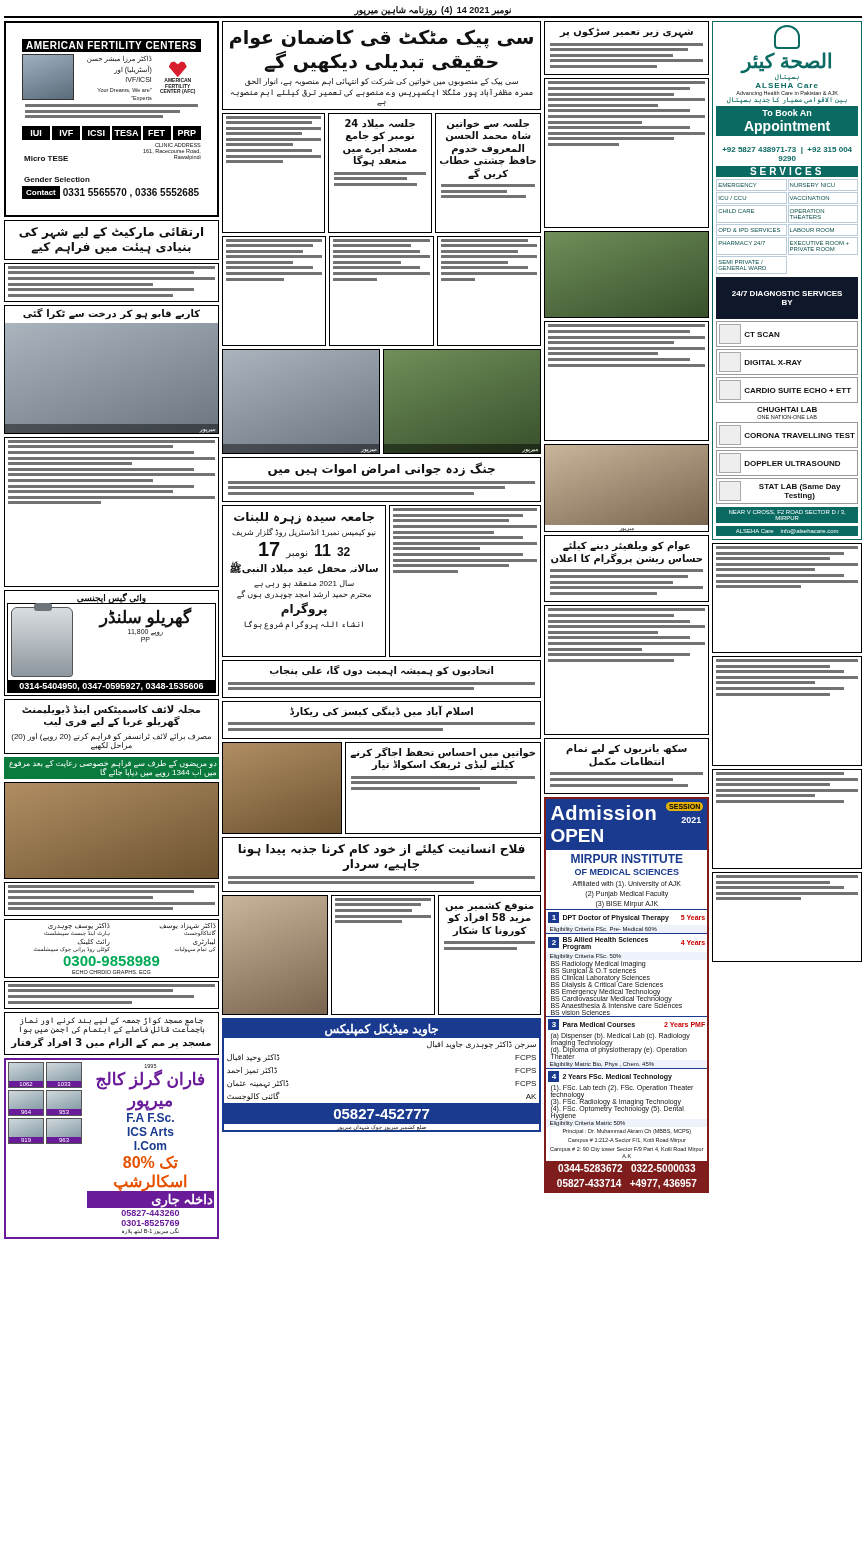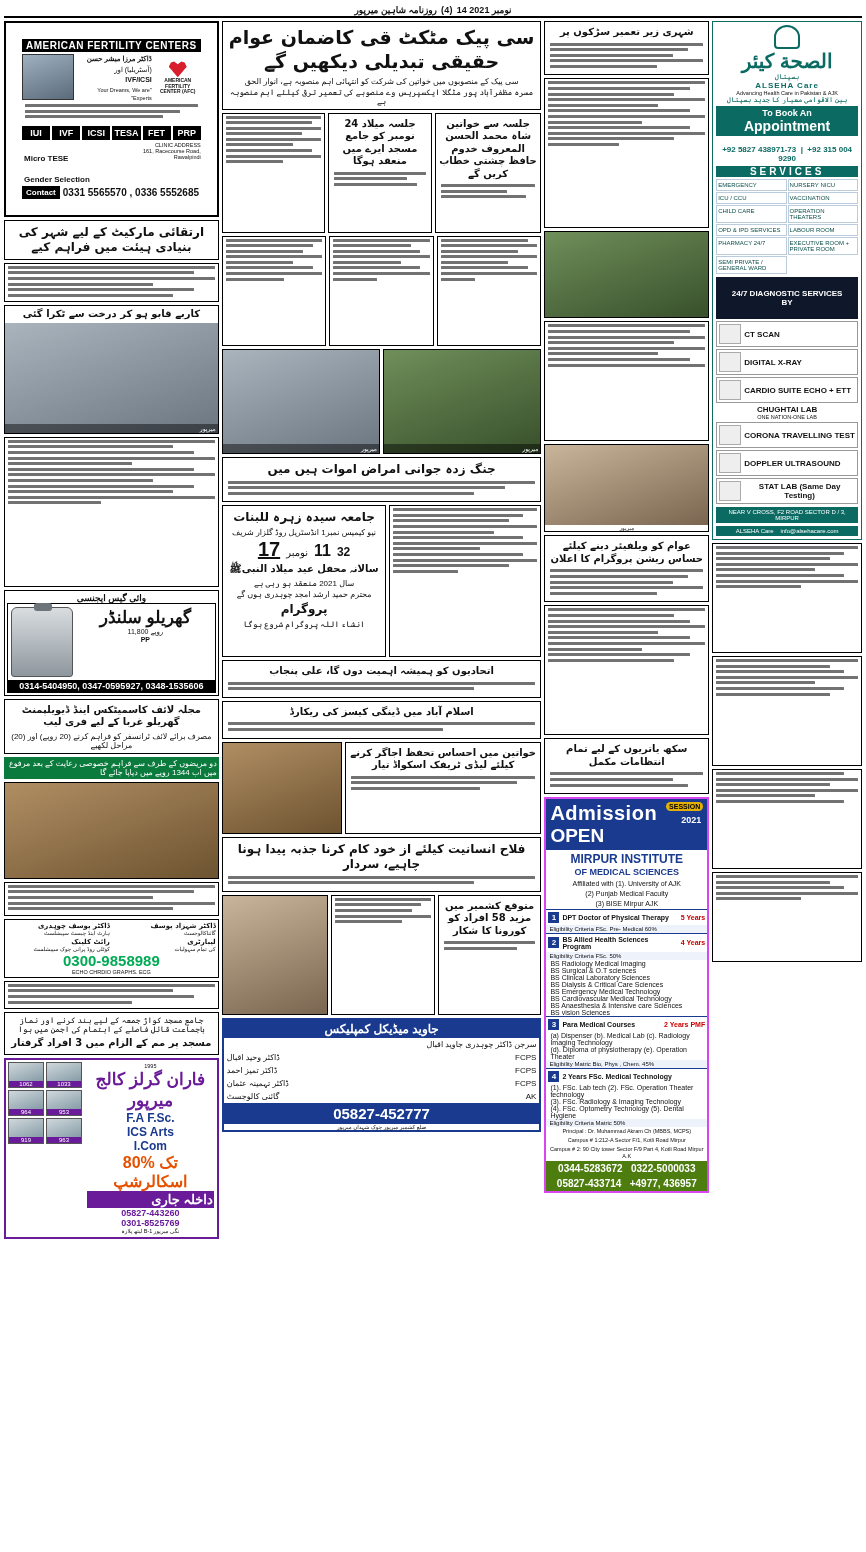--- a/index.html
+++ b/index.html
@@ -22,21 +22,21 @@
   .cols { display: flex; gap: 3px; margin-top: 3px; height: 1525px; }
   .col { display:flex; flex-direction:column; gap:3px; }
   .c1 { width: 215px; }
   .c2 { width: 320px; }
   .c3 { width: 165px; }
   .c4 { width: 150px; }
 
   .box { border: 1px solid #000; padding: 2px; overflow: hidden; background:#fff; }
   .ad { border: 1px solid #000; overflow:hidden; position:relative; }
   .urdu { direction: rtl; text-align: right; font-family: "DejaVu Sans", sans-serif; }
-  .hl { font-weight: bold; }
+  .hl { font-weight: normal; }
   .center { text-align:center; }
 
   
   .lines { padding: 2px 3px; }
   .ln { height: 3px; background: #3b3b3b; margin: 0 0 2.6px 0; border-radius: .5px; opacity:.72; }
   .ln.s60 { width:60%; } .ln.s70{width:70%;} .ln.s80{width:80%;} .ln.s90{width:90%;}
   .ln.s45{width:45%;} .ln.s100{width:100%;} .ln.s35{width:35%;}
   .hdline { font-size: 14px; font-weight: bold; text-align:center; direction: rtl;
             font-family:"DejaVu Sans", sans-serif; padding:2px 0; line-height:1.25; }
   .hdline.big { font-size: 19px; }
@@ -89,37 +89,37 @@
   
   .gas { border:1px solid #000; }
   .gas .top { display:flex; }
   .gas .cylinder { width:62px; height:70px; background:linear-gradient(180deg,#d9dde0,#8e979e);
                    border:1px solid #555; border-radius:6px 6px 3px 3px; margin:3px; position:relative;}
   .gas .cylinder:after{content:"";position:absolute;top:-5px;left:22px;width:18px;height:8px;background:#6d747a;border-radius:3px;}
   .gas .nm { font-size:17px; font-weight:bold; direction:rtl; text-align:center; }
   .gas .phone { background:#000; color:#fff; text-align:center; font-size:9px; font-weight:bold; padding:1px;}
 
   
-  .mis { border:2px solid #d946ef; }
+  .mis { border:2px solid #7f1d1d; }
   .mis .admission { background:#1a3a8f; color:#fff; position:relative; padding:3px 4px; }
   .mis .admission .a { font-size:20px; font-weight:bold; letter-spacing:.5px; }
   .mis .admission .open { font-size:19px; font-weight:bold; }
   .mis .admission .sess { position:absolute; right:4px; top:3px; background:#e2b007; color:#000;
         font-size:7px; font-weight:bold; padding:1px 3px; border-radius:8px; }
   .mis .admission .yr { position:absolute; right:6px; top:16px; font-size:9px; font-weight:bold;}
   .mis .title { color:#1a3a8f; font-weight:bold; font-size:12px; text-align:center; padding:2px;}
   .mis .aff { font-size:7px; text-align:center; line-height:1.4; }
   .mis .prog { display:flex; align-items:center; gap:3px; border-top:1px solid #1a3a8f; padding:2px;}
   .mis .prog .n { background:#1a3a8f; color:#fff; width:11px; height:11px; text-align:center;
         font-size:8px; font-weight:bold; line-height:11px; flex:none;}
   .mis .prog .t { font-size:7px; font-weight:bold; flex:1; }
   .mis .prog .y { font-size:7px; font-weight:bold; color:#c00; }
   .mis .crit { background:#eef2fb; font-size:6px; padding:1px 3px; }
   .mis .li { font-size:7px; padding:0 4px; }
-  .mis .phones { background:#4d7c0f; color:#fff; text-align:center; font-size:10px; font-weight:bold; padding:2px;}
+  .mis .phones { background:#7f1d1d; color:#fff; text-align:center; font-size:10px; font-weight:bold; padding:2px;}
   .mis .campus { font-size:5.5px; text-align:center; line-height:1.3; padding:1px;}
 
   
   .faran { border:2px solid #6a1b9a; display:flex; }
   .faran .left { width:78px; padding:2px; }
   .faran .grid { display:grid; grid-template-columns:1fr 1fr; gap:2px; }
   .faran .cell { height:26px; background:linear-gradient(160deg,#cfd8dc,#78909c); border:1px solid #555; position:relative;}
   .faran .cell span { position:absolute; bottom:0; left:0; right:0; background:#6a1b9a; color:#fff;
       font-size:6px; text-align:center; }
   .faran .right { flex:1; padding:3px; text-align:center; }
@@ -442,21 +442,21 @@
             <div class="ln s90"></div>
             <div class="ln s80"></div>
         </div>
       </div>
 
       <div class="strip" style="height:152px;">
         <div class="box" style="width:52%;">
           <div class="hdline med urdu">جامعہ سیدہ زہرہ للبنات</div>
           <div class="subline">نیو کیمپس نمبر1 انڈسٹریل روڈ گلزار شریف</div>
           <div style="display:flex;justify-content:center;gap:6px;align-items:baseline;">
-            <span style="font-size:20px;font-weight:bold;text-decoration:underline;">17</span>
+            <span style="font-size:20px;font-weight:bold;">17</span>
             <span style="font-size:10px;">نومبر</span>
             <span style="font-size:16px;font-weight:bold;">11</span>
             <span style="font-size:12px;font-weight:bold;">32</span>
           </div>
           <div class="hdline sm urdu">سالانہ محفل عید میلاد النبیﷺ</div>
           <div class="subline">سال 2021 منعقد ہو رہی ہے</div>
           <div class="subline">محترم حمید ارشد امجد چوہدری ہوں گے</div>
           <div class="hdline med urdu">پروگرام</div>
           <div class="subline">انشاء اللہ پروگرام شروع ہوگا</div>
         </div>

